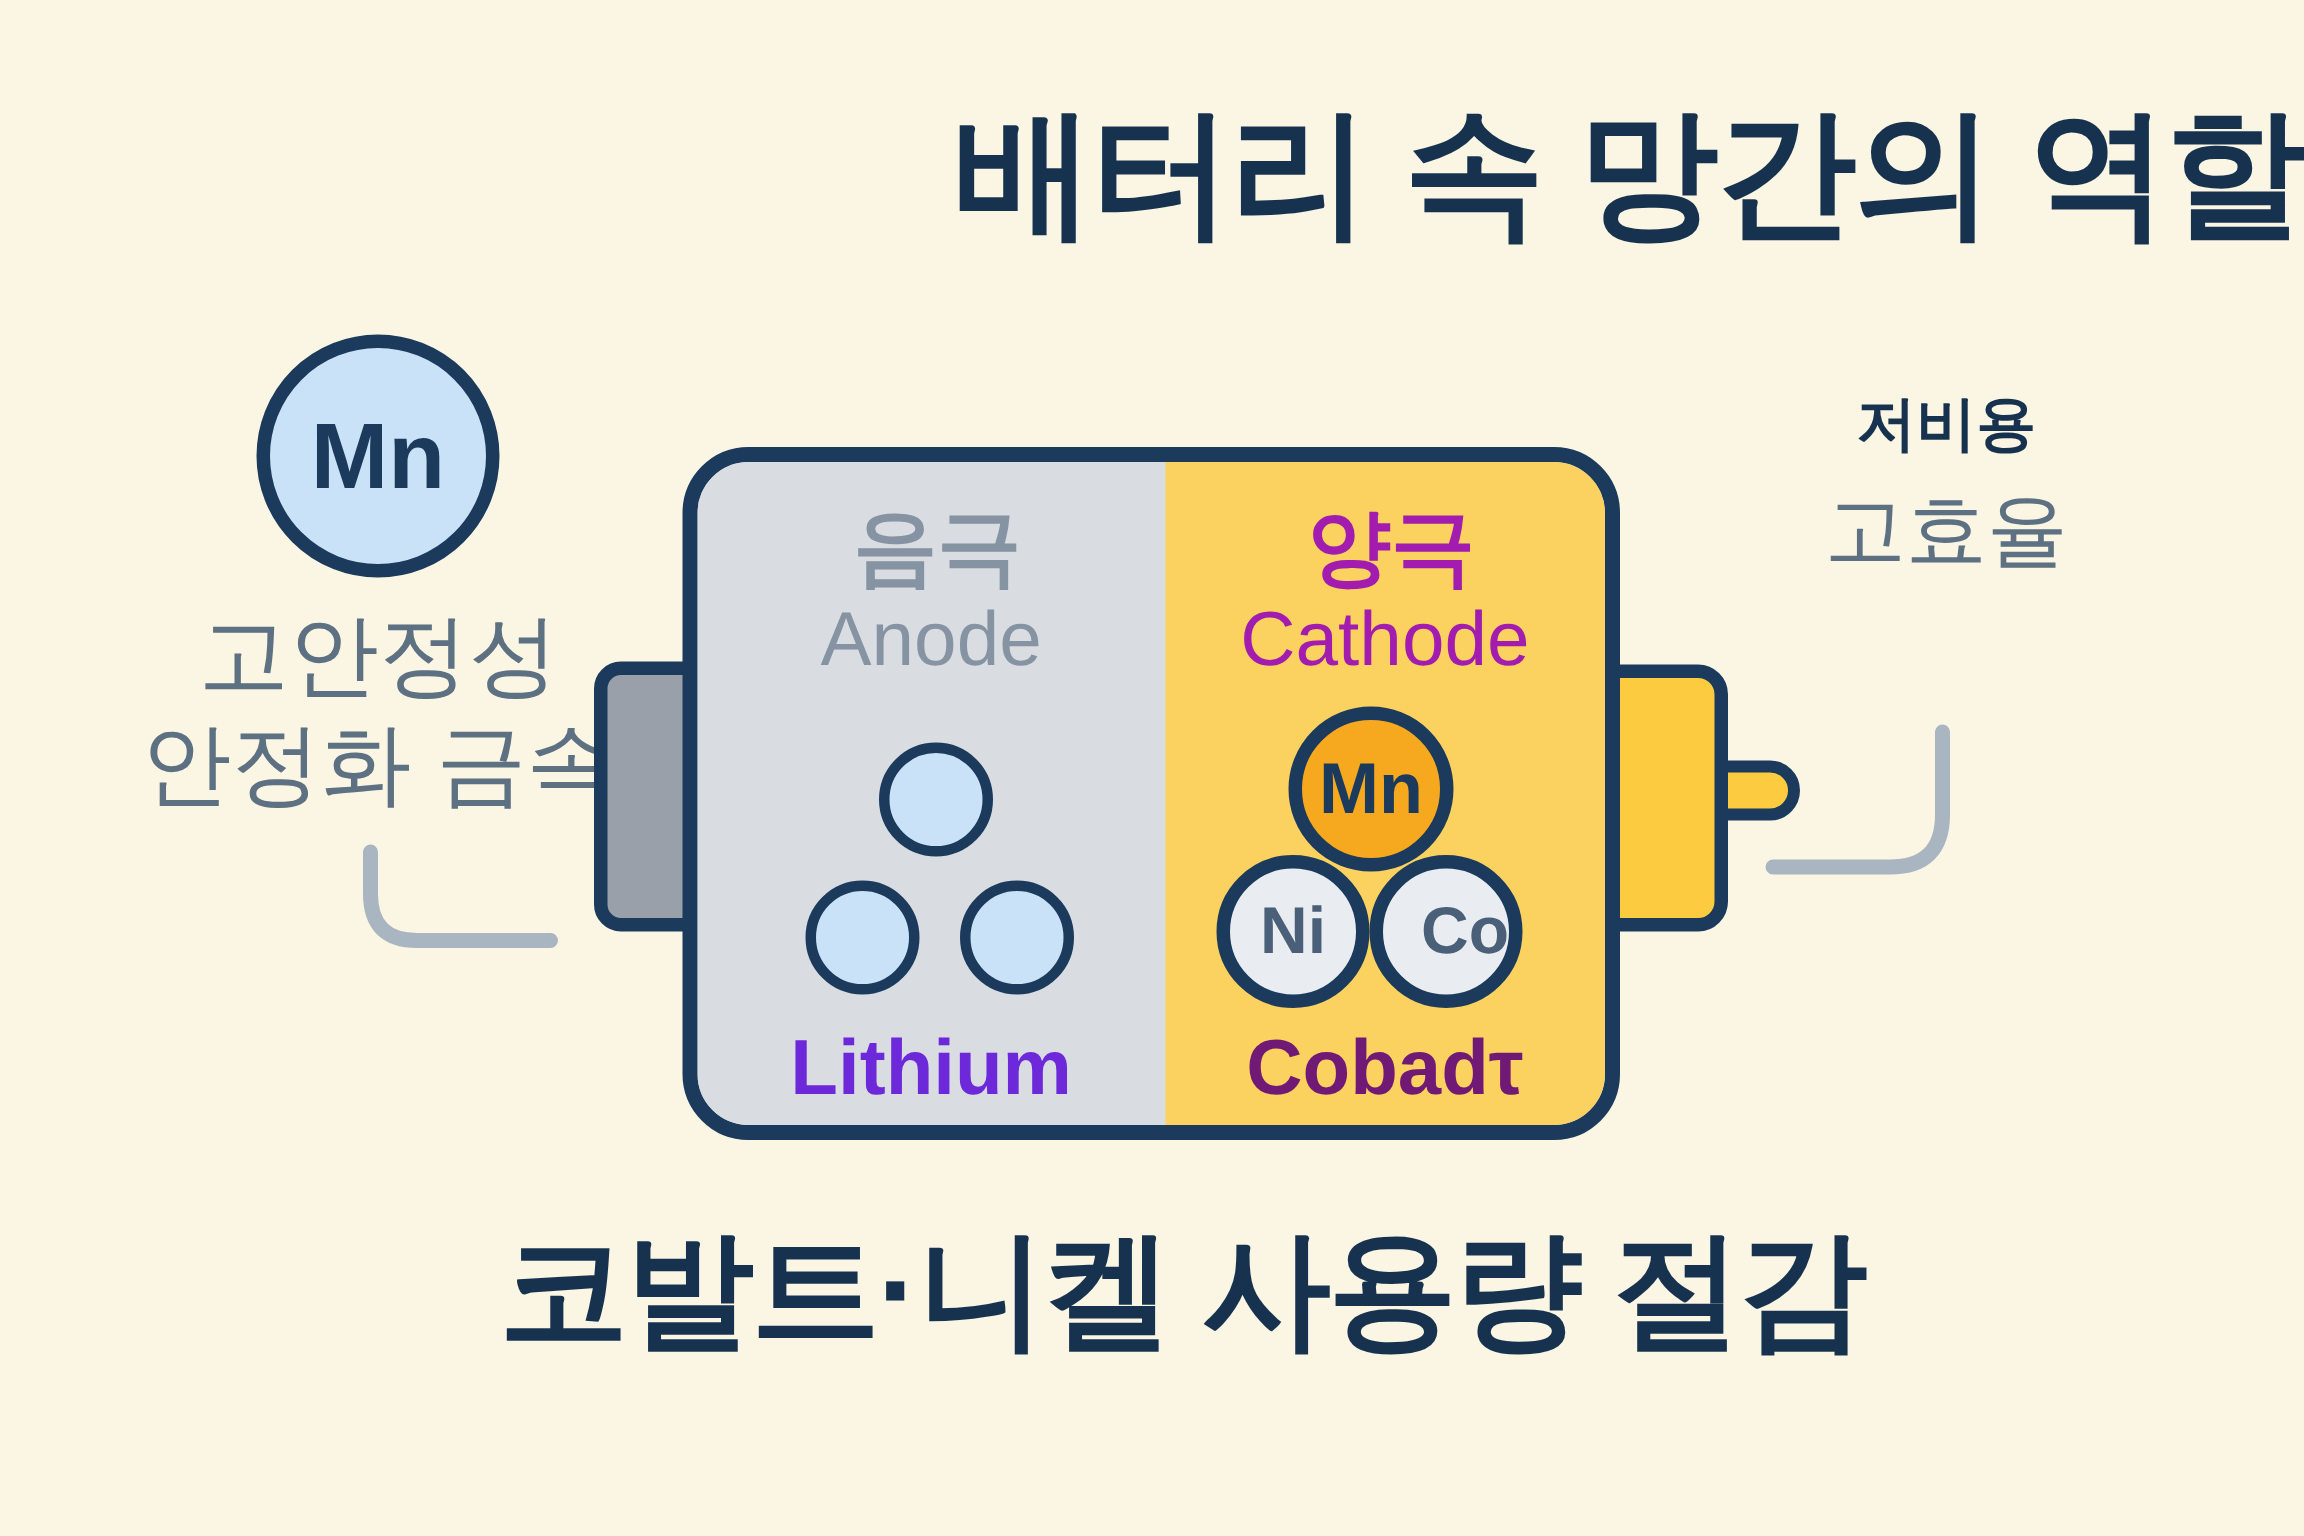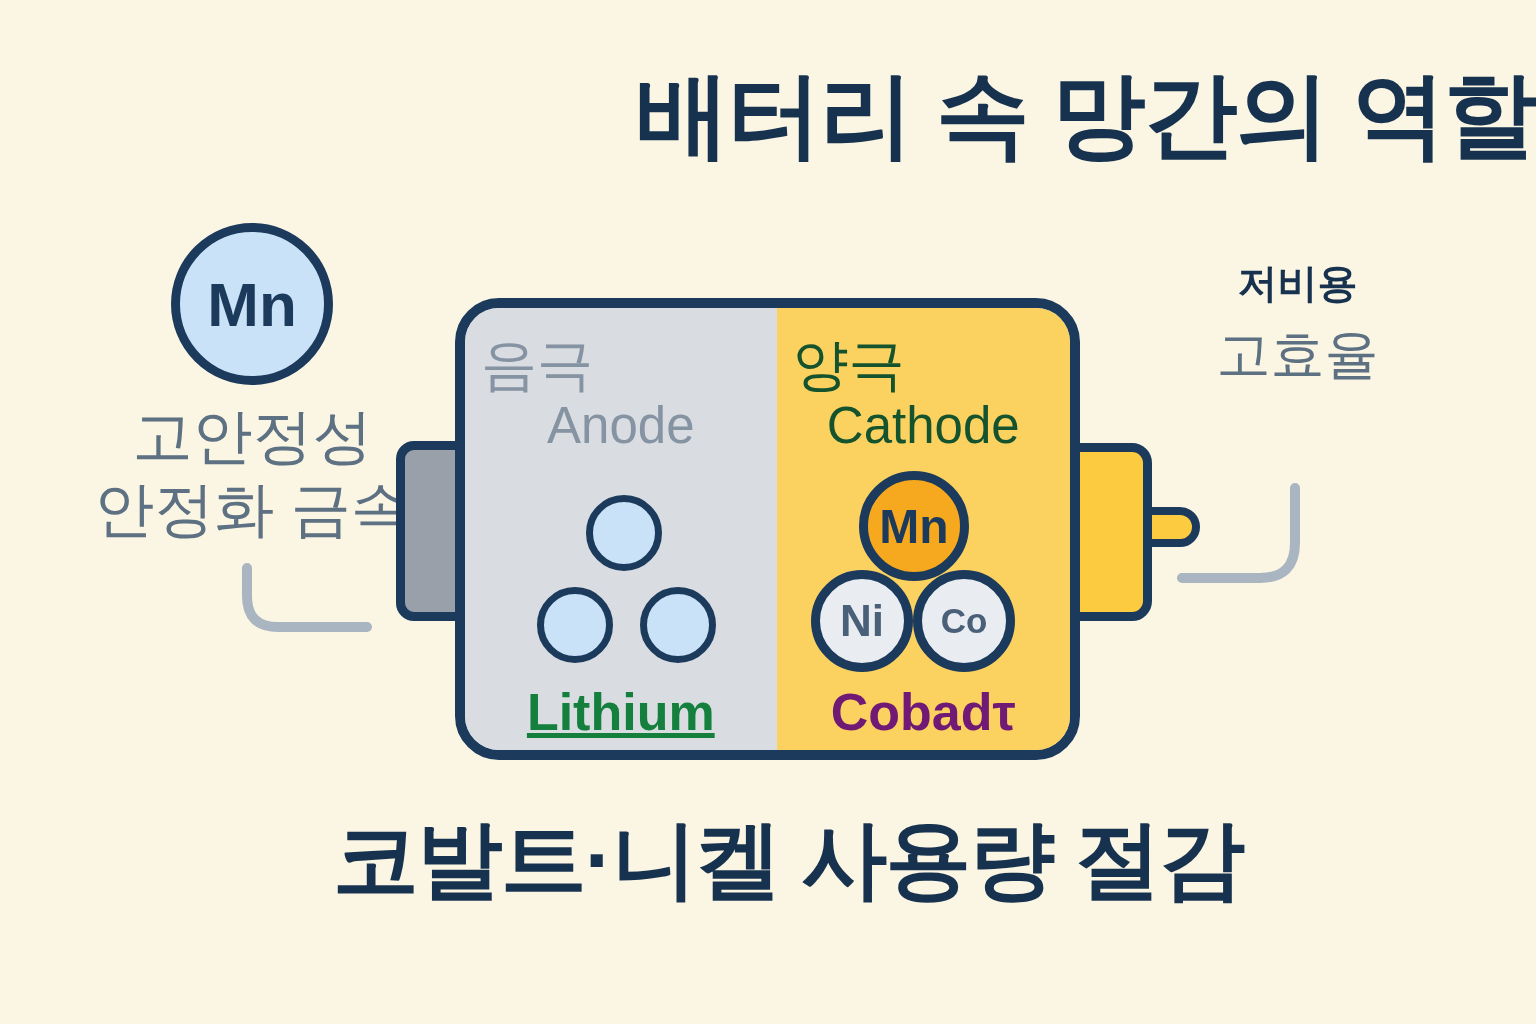--- a/index.html
+++ b/index.html
@@ -59,52 +59,52 @@
   
   .battery{
     position:absolute;left:455px;top:298px;width:605px;height:442px;
     border:10px solid #1B3A5C;border-radius:44px;
     overflow:hidden;background:#D9DDE2;z-index:2;
   }
   .half{position:absolute;top:0;bottom:0;}
   .half.anode{left:0;width:51.5%;background:#D9DDE2;}
   .half.cathode{left:51.5%;right:0;background:#FBD25F;}
   .half-label-ko{
-    position:absolute;top:20px;left:16px;width:100%;
-    font-size:56px;font-weight:400;
+    position:absolute;top:20px;left:4px;width:100%;text-align:center;
+    font-size:56px;font-weight:700;
   }
   .half-label-en{
     position:absolute;top:88px;left:0;width:100%;text-align:center;
     font-size:51px;font-weight:400;
   }
   .half-material{
     position:absolute;top:374px;left:0;width:100%;text-align:center;
     font-size:52px;font-weight:700;
   }
   .anode .half-label-ko,.anode .half-label-en{color:#8593A3;}
-  .anode .half-material{color:#15803d;text-decoration:underline;}
-  .cathode .half-label-ko,.cathode .half-label-en{color:#14532d;}
+  .anode .half-material{color:#6d28d9;}
+  .cathode .half-label-ko,.cathode .half-label-en{color:#a21caf;}
   .cathode .half-material{color:#701a75;}
   
   .li-circle{
     position:absolute;border-radius:50%;
     background:#C9E2F8;border:7px solid #1B3A5C;
     width:62px;height:62px;
   }
   .li-top{left:121px;top:187px;}
   .li-bl{left:72px;top:279px;}
   .li-br{left:175px;top:279px;}
   .el-circle{
     position:absolute;border-radius:50%;
     display:flex;align-items:center;justify-content:center;
     font-weight:800;border:9px solid #1B3A5C;
   }
   .el-mn{left:394px;top:163px;width:92px;height:92px;background:#F6A81E;color:#1B3A5C;font-size:48px;z-index:1;}
   .el-ni{left:346px;top:262px;width:84px;height:84px;background:#E9EDF1;color:#4A6078;font-size:44px;z-index:2;align-items:center;}
-  .el-co{left:448px;top:262px;width:84px;height:84px;background:#E9EDF1;color:#4A6078;font-size:35px;z-index:2;}
+  .el-co{left:448px;top:262px;width:84px;height:84px;background:#E9EDF1;color:#4A6078;font-size:44px;z-index:2;justify-content:flex-end;}
   .footer{
     position:absolute;top:802px;left:0;width:1536px;
     text-align:center;
     font-size:86px;font-weight:800;letter-spacing:-2px;
     color:#17324E;
     margin-left:20px;
   }
 </style>
 </head>
 <body>

